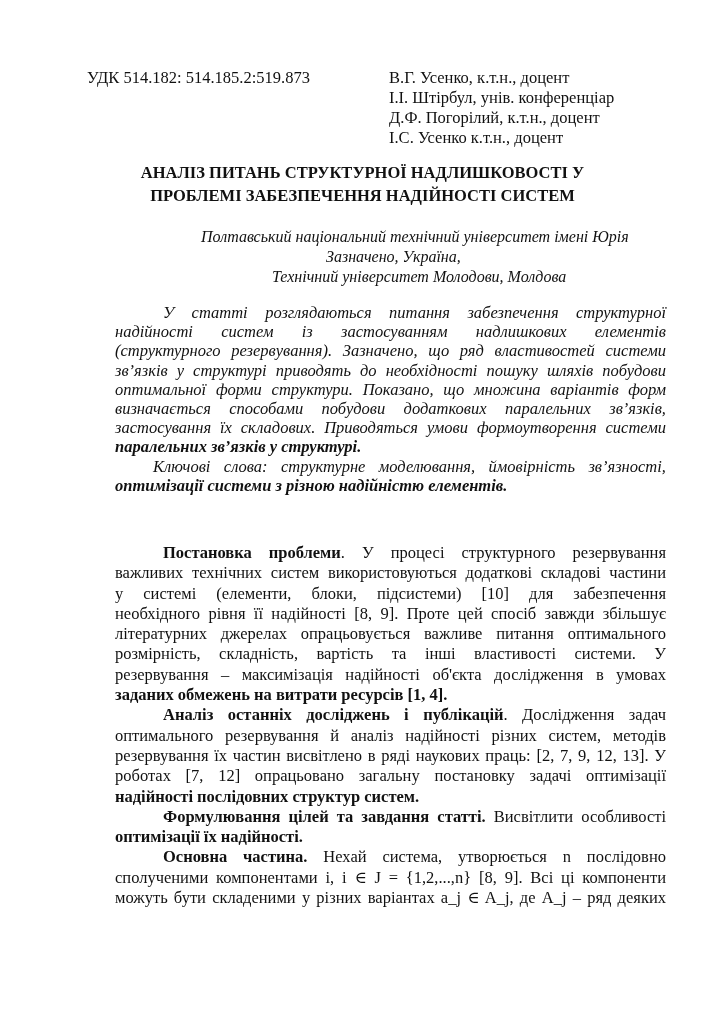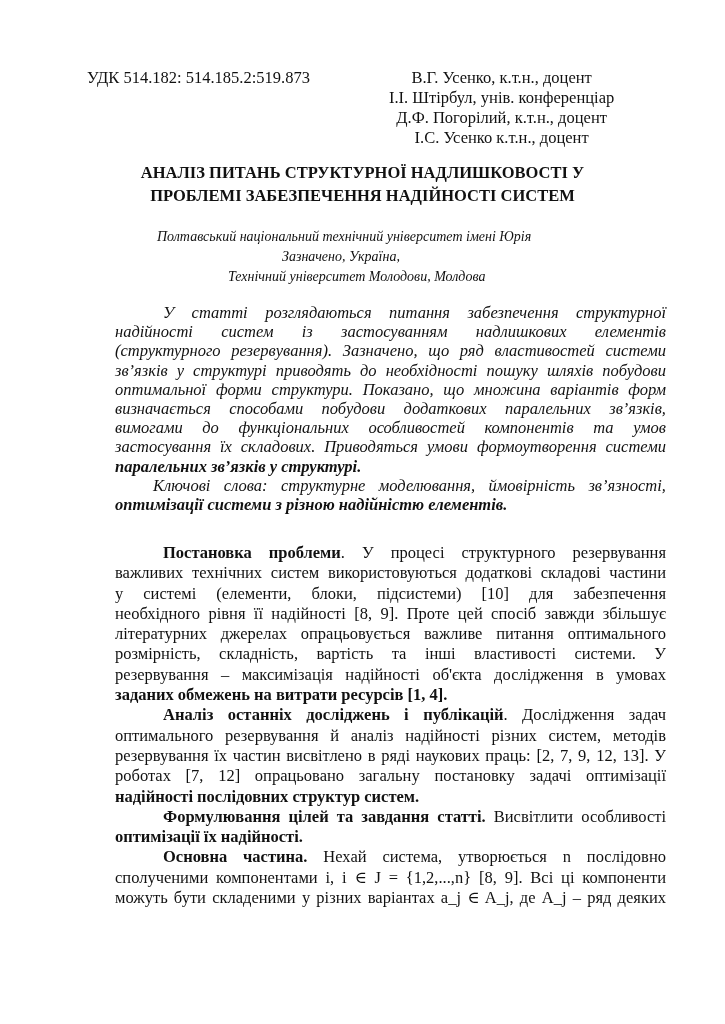--- a/index.html
+++ b/index.html
@@ -1,24 +1,24 @@
 <!DOCTYPE html>
 <html><head>
 <meta charset="utf-8">
 <style>
   html, body { margin: 0; padding: 0; background: #ffffff; }
   body { width: 725px; height: 1024px; position: relative; overflow: hidden;
          font-family: "Liberation Serif", "DejaVu Serif", serif; color: #111; }
   .abs { position: absolute; white-space: nowrap; font-size: 16.5px; line-height: 20px; }
   .udk { left: 87px; top: 68px; }
   .authors { left: 389px; top: 68px; }
-  .authors div { height: 20px; text-align: center; }
+  .authors div { height: 20px; }
   .title { left: 0; width: 725px; top: 161px; text-align: center; font-weight: bold; font-size: 16.5px; line-height: 23px; }
   .title div { text-align: center; }
-  .affil { font-style: italic; font-size: 14px; line-height: 20.5px; }
+  .affil { font-style: italic; font-size: 16px; line-height: 20.5px; margin-left: 44px; }
   .block { position: absolute; left: 87px; width: 551px; font-size: 16.5px; margin-left: 28px; }
   .abstract { top: 303px; font-style: italic; line-height: 19.2px; }
   .body-text { top: 543px; line-height: 20.3px; }
   .line { text-align: justify; text-align-last: justify; height: 19.2px; white-space: nowrap; overflow: visible; }
   .body-text .line { height: 20.3px; }
   .line.last { text-align-last: left; font-weight: bold; }
   .indent { padding-left: 48px; }
   .indent2 { padding-left: 38px; }
   b { font-weight: bold; }
 </style>
@@ -43,21 +43,20 @@
 <div class="abs affil" style="left:282px; top:247px;">Зазначено, Україна,</div>
 <div class="abs affil" style="left:228px; top:267px;">Технічний університет Молодови, Молдова</div>
 
 <div class="block abstract">
   <div class="line indent">У статті розглядаються питання забезпечення структурної</div>
   <div class="line">надійності систем із застосуванням надлишкових елементів</div>
   <div class="line">(структурного резервування). Зазначено, що ряд властивостей системи</div>
   <div class="line">зв’язків у структурі приводять до необхідності пошуку шляхів побудови</div>
   <div class="line">оптимальної форми структури. Показано, що множина варіантів форм</div>
   <div class="line">визначається способами побудови додаткових паралельних зв’язків,</div>
-  <div class="line">вимогами до функціональних особливостей компонентів та умов</div>
   <div class="line">застосування їх складових. Приводяться умови формоутворення системи</div>
   <div class="line last">паралельних зв’язків у структурі.</div>
   <div class="line indent2">Ключові  слова: структурне моделювання, ймовірність зв’язності,</div>
   <div class="line last">оптимізації системи з різною надійністю елементів.</div>
 </div>
 
 <div class="block body-text">
 
   <div class="line indent"><b>Постановка проблеми</b><span>. У процесі структурного резервування</span></div>
   <div class="line">важливих технічних систем використовуються додаткові складові частини</div>

